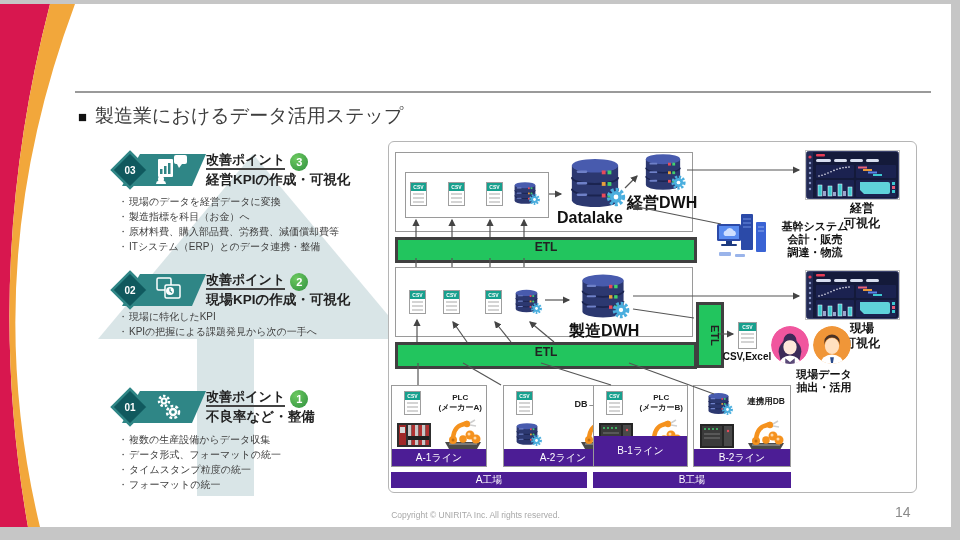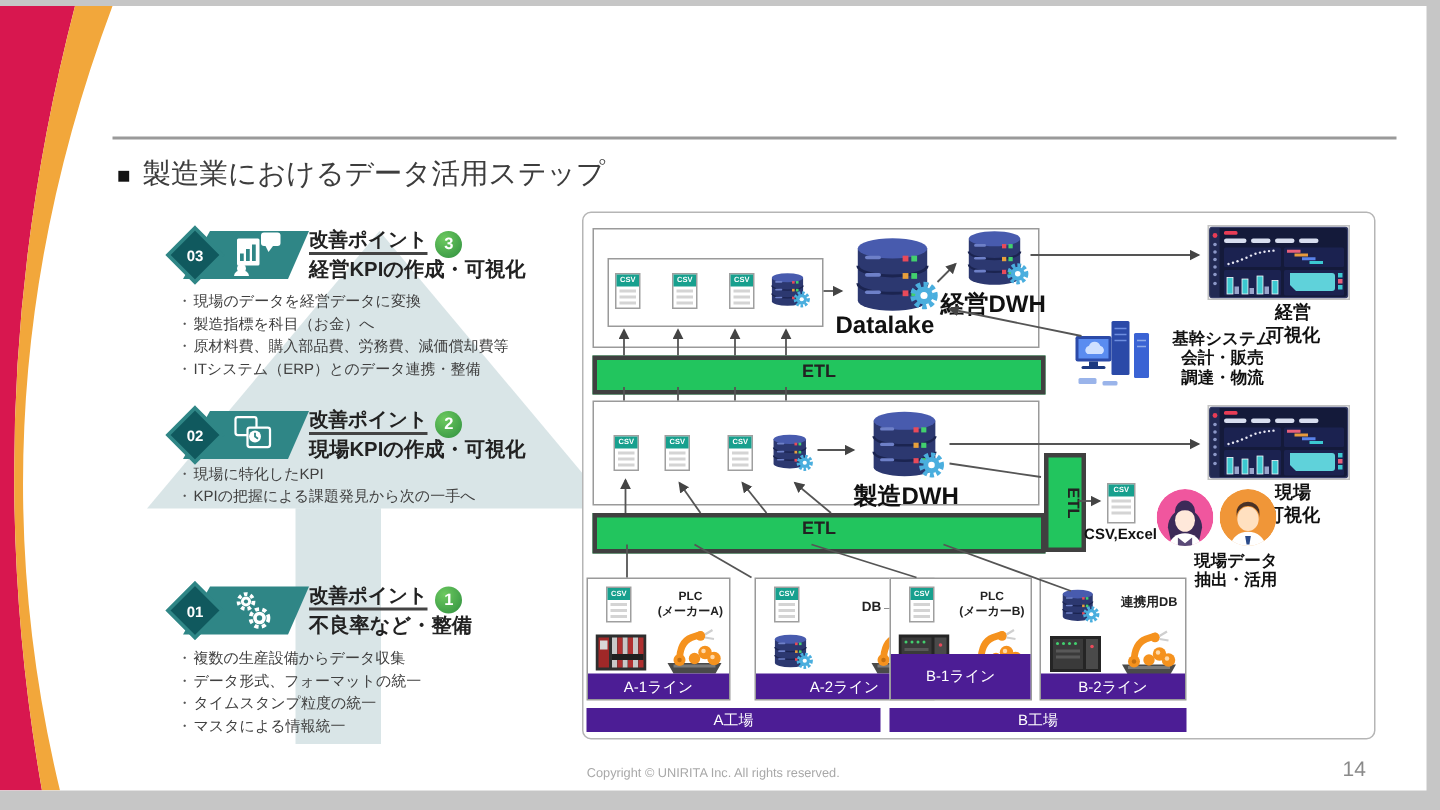--- a/index.html
+++ b/index.html
@@ -269,21 +269,21 @@
       <text x="20" y="24" text-anchor="middle" font-size="10" font-weight="bold" fill="#ffffff">01</text>
     </svg>
     <div class="abs step-head" style="left:206px;top:384px">
       <span class="pt">改善ポイント</span><span class="gcirc">1</span>
     </div>
     <div class="abs step-title" style="left:206px;top:404px">不良率など・整備</div>
     <ul class="abs bullets" style="left:118px;top:428px;width:274px">
       <li>複数の生産設備からデータ収集</li>
       <li>データ形式、フォーマットの統一</li>
       <li>タイムスタンプ粒度の統一</li>
-      <li>マスタによる情報統一</li>
+      <li>フォーマットの統一</li>
     </ul>
   </div>
 
   <div class="abs dgm">
 
     <div class="wbox" style="left:6px;top:10px;width:296px;height:78px"></div>
     <div class="wbox" style="left:16px;top:30px;width:142px;height:44px">
       <div class="csv" style="left:4px;top:9px">
             <div class="hd">CSV</div>
             <div class="ln"></div>

